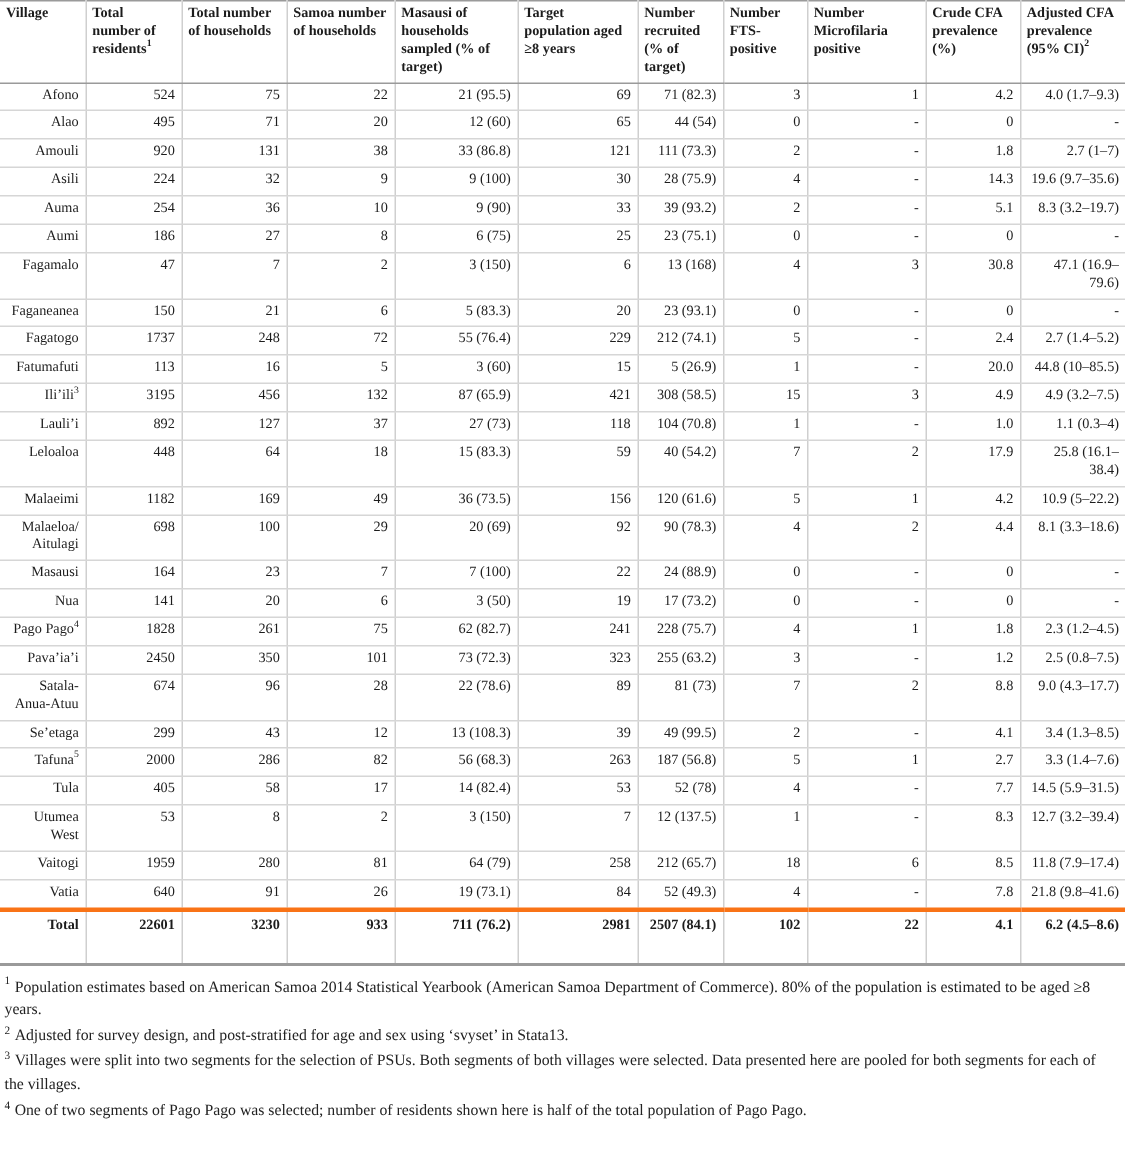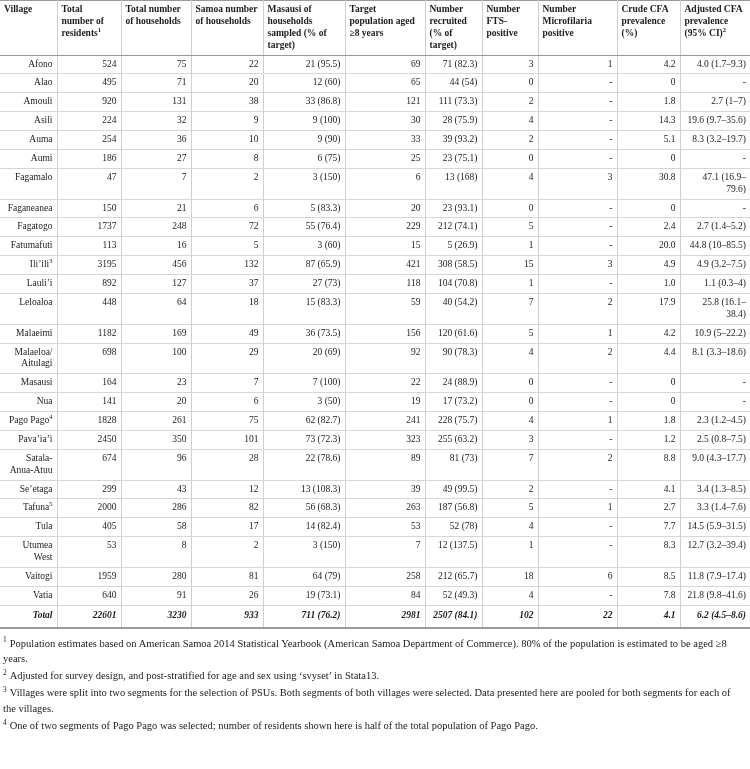--- a/index.html
+++ b/index.html
@@ -10,21 +10,21 @@
         font-family:"Liberation Serif", serif;font-size:9.5px;line-height:1.25;
         border-top:1px solid #9a9a9a;border-bottom:2px solid #9a9a9a;}
   th,td{border-left:1px solid #cfcfcf;border-right:1px solid #cfcfcf;
         border-top:1px solid #d6d6d6;border-bottom:1px solid #d6d6d6;
         padding:3px 4px;vertical-align:top;word-wrap:break-word;}
   th:first-child,td:first-child{border-left:none;margin-top:42px;}
   th:last-child,td:last-child{border-right:none;}
   thead th{font-weight:bold;text-align:left;border-bottom:1px solid #9a9a9a;border-top:none;}
   td.num{text-align:right;}
   td.village{text-align:right;}
-  tr.total td{font-weight:bold;border-top:1px solid #f97316;border-bottom:none;padding-top:4px;padding-bottom:5px;font-style:italic;}
+  tr.total td{font-weight:bold;border-top:3px solid #f97316;border-bottom:none;padding-top:4px;padding-bottom:18px;}
   sup{font-size:6.5px;line-height:0;}
 
   .footnotes{padding:7px 3px 4px 3px;font-size:10.5px;line-height:1.52;color:#222;}
   .footnote{margin:0 16px 1px 0;}
   .footnote sup{font-size:7.5px;margin-right:3px;}
 </style>
 </head>
 <body>
 
 <div class="page">

